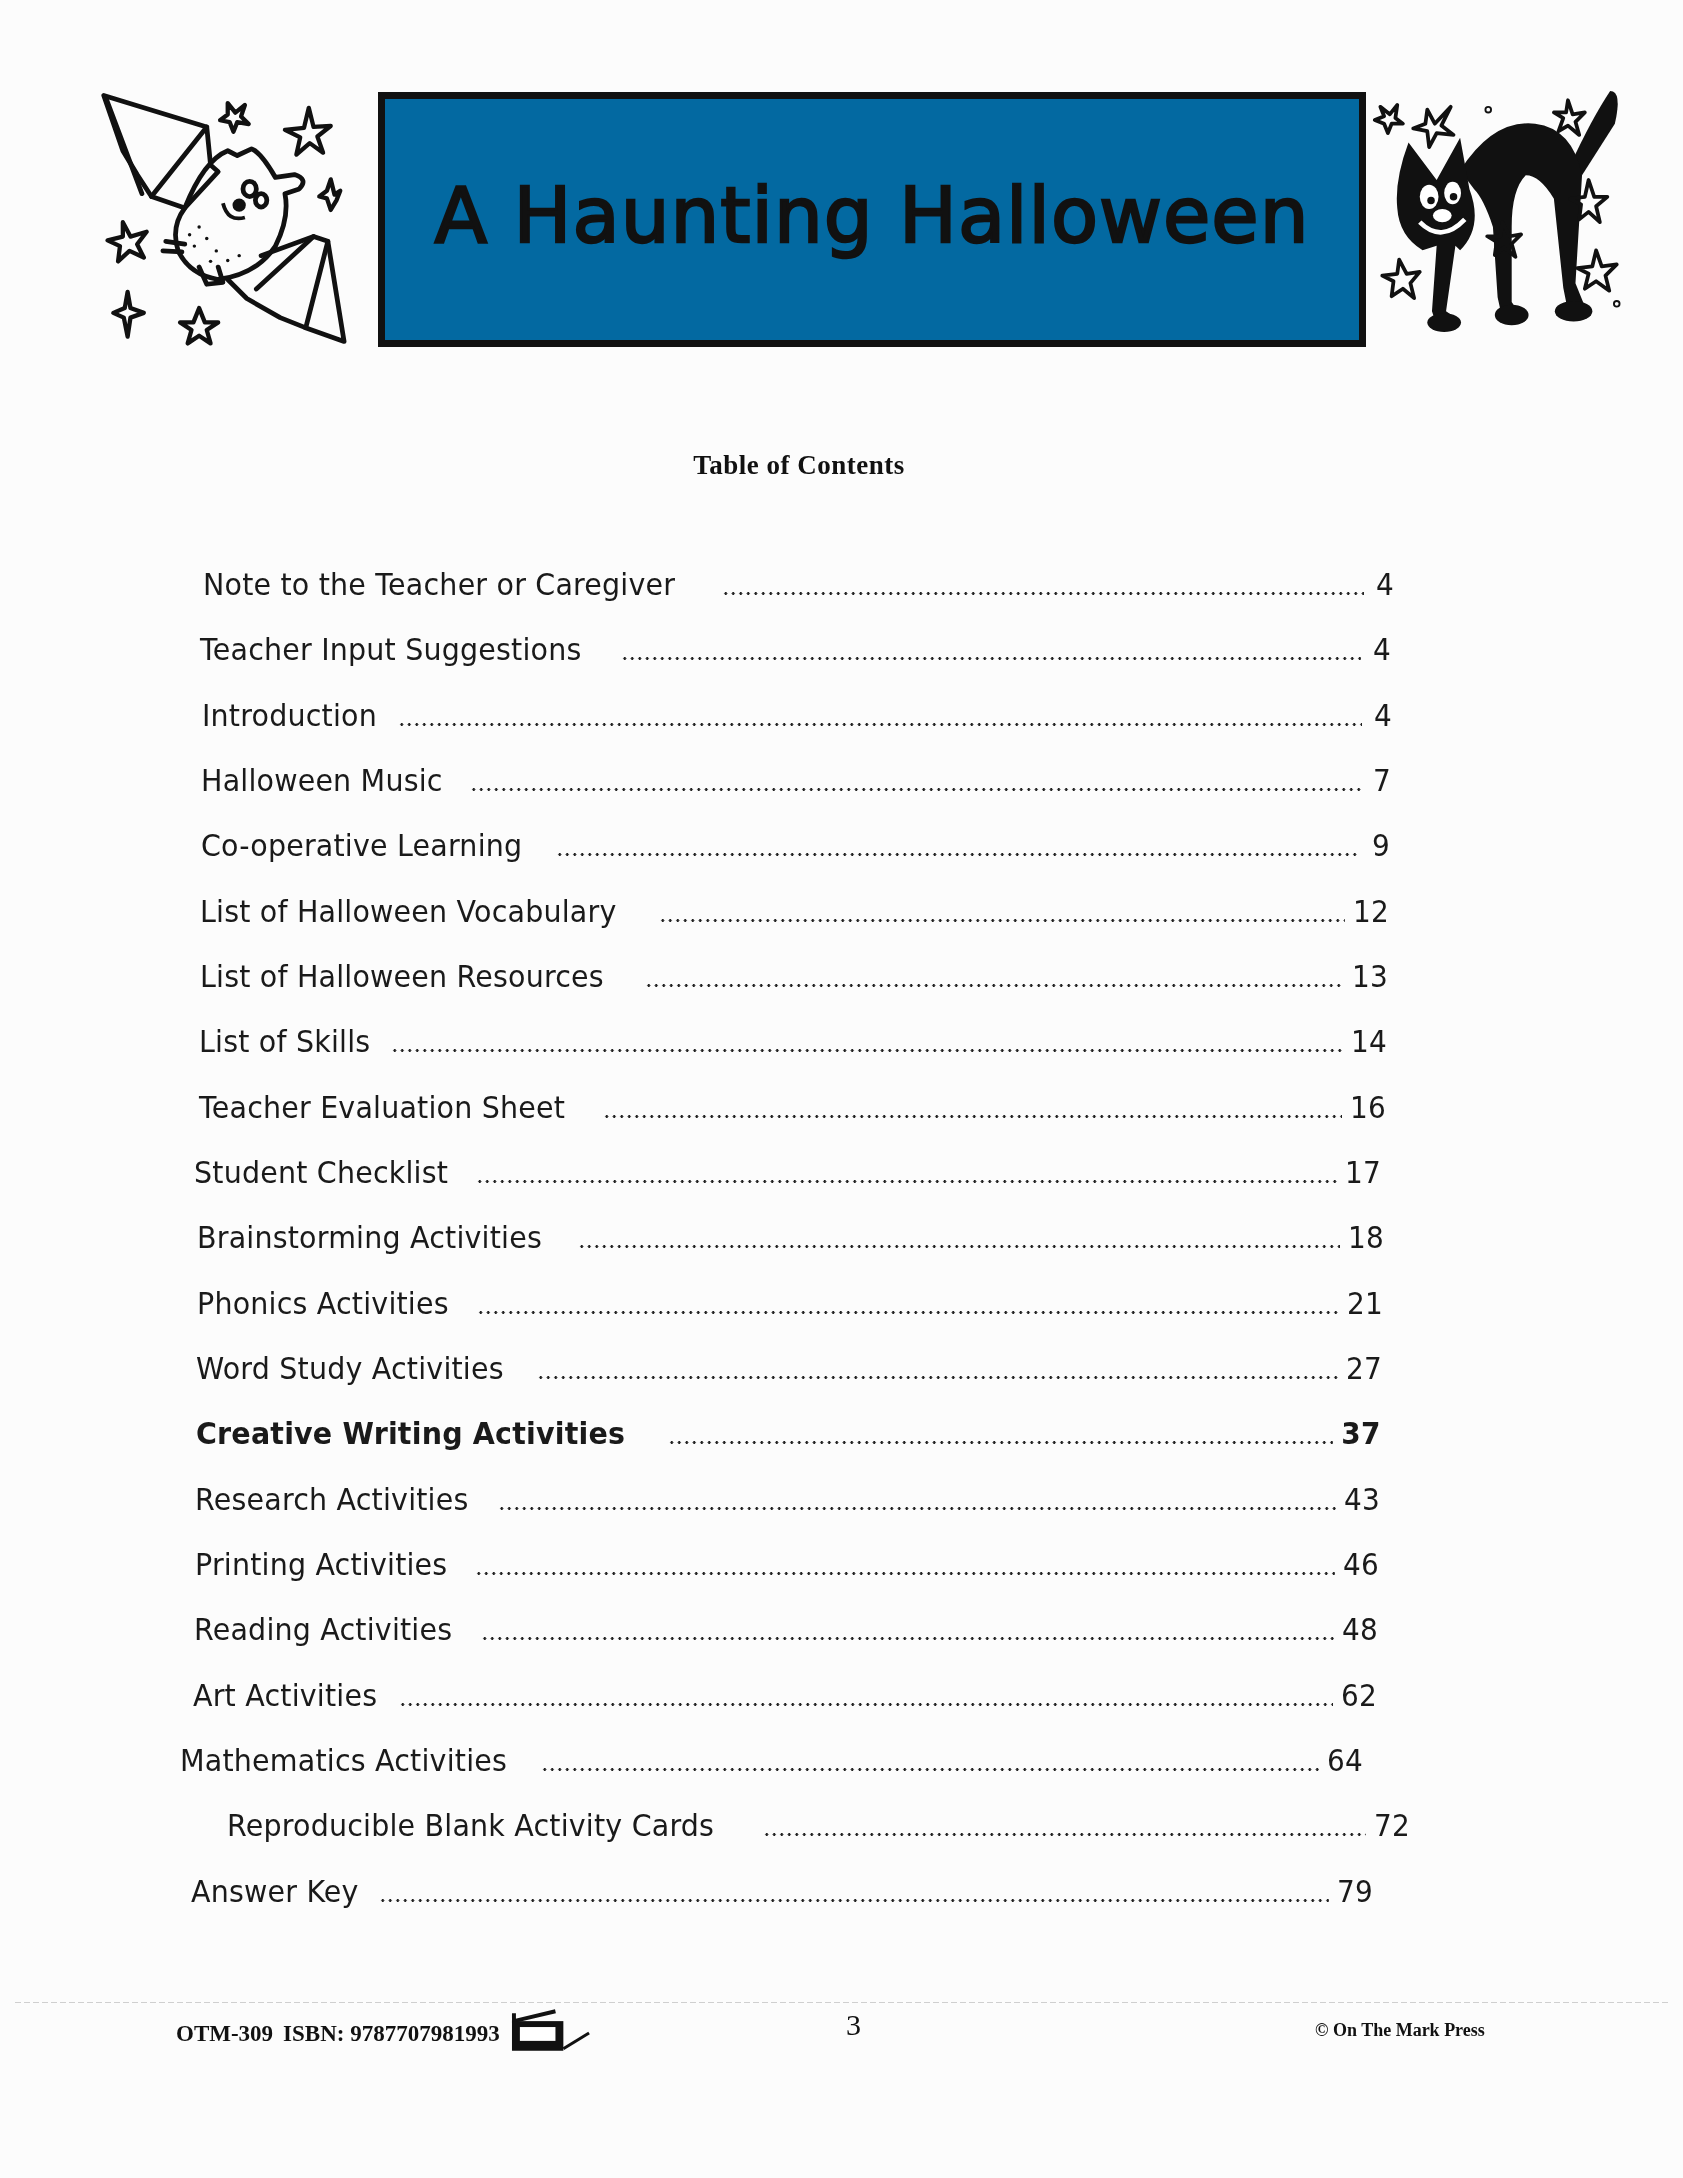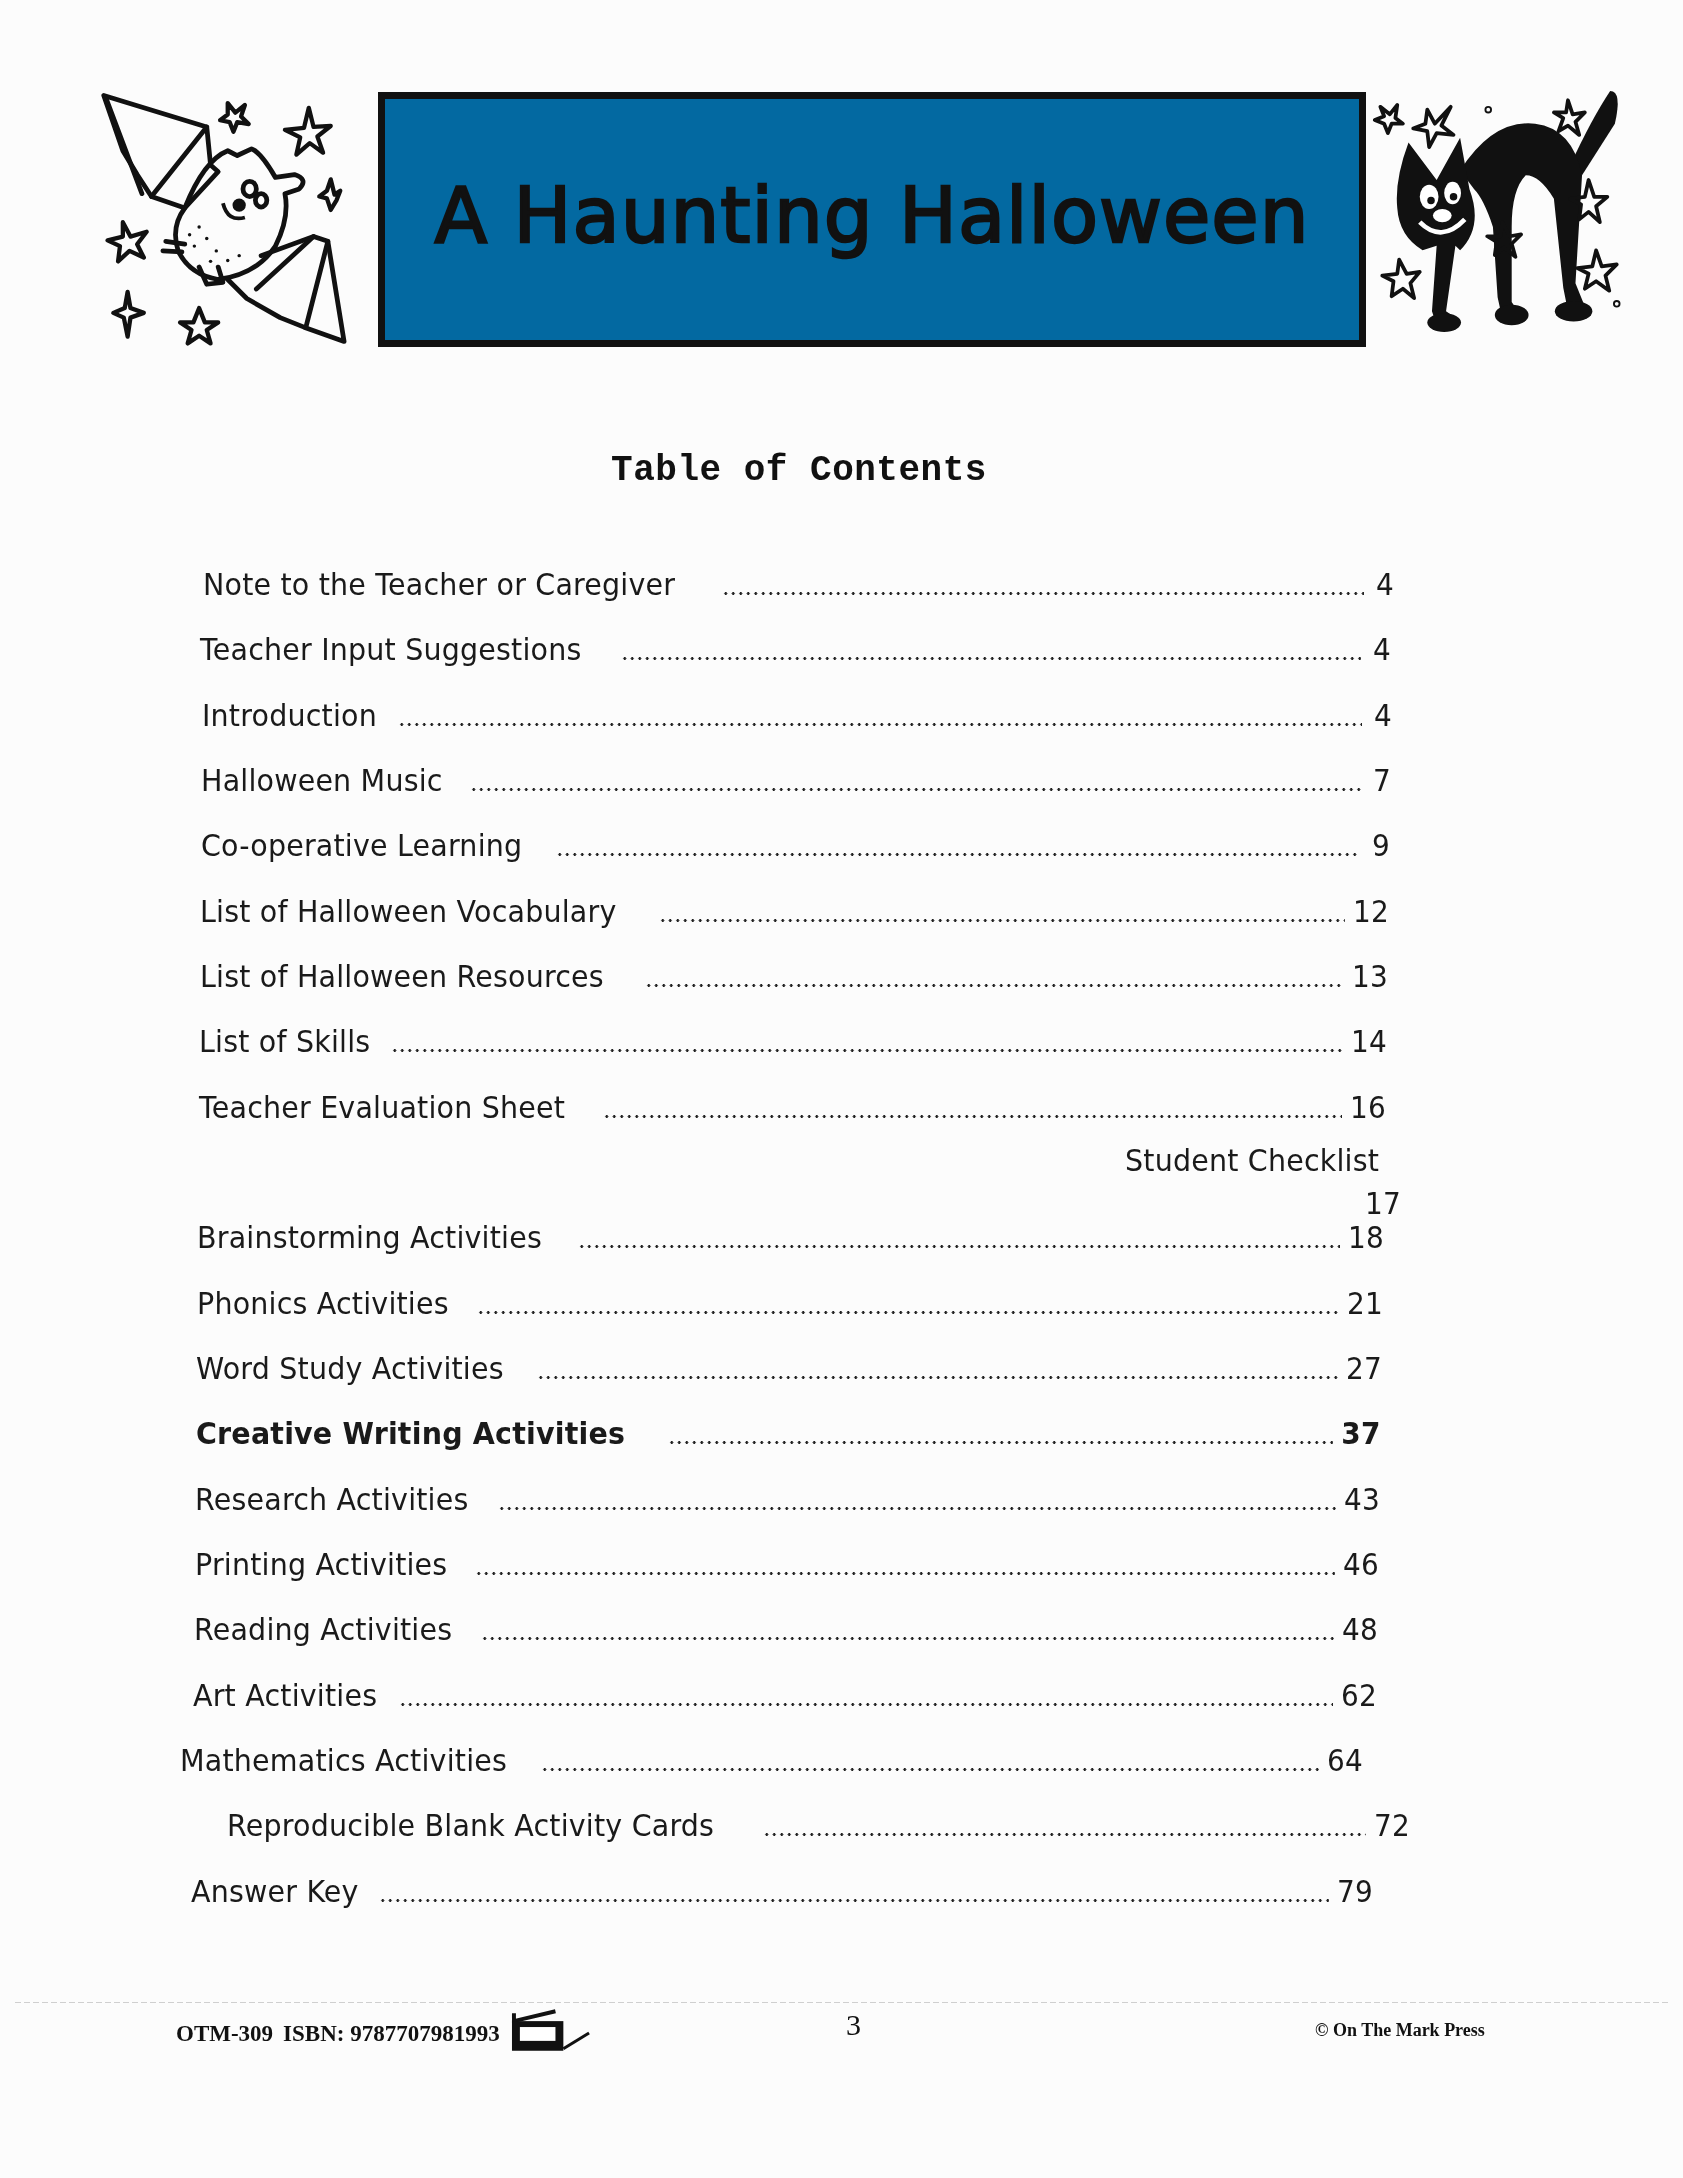--- a/index.html
+++ b/index.html
@@ -16,21 +16,21 @@
     font-family: "DejaVu Sans", sans-serif; font-size: 77px; color: #111;
     letter-spacing: 1px; font-weight: normal;
     -webkit-text-stroke: 2.4px #111;
     margin-top: -8px;
   }
   .bat { position: absolute; left: 94px; top: 84px; width: 277px; height: 267px; }
   .cat { position: absolute; left: 1371px; top: 84px; width: 272px; height: 267px; }
 
   .toc-heading {
     position: absolute; left: 0; width: 1598px; top: 450px; text-align: center;
-    font-family: Liberation Mono, monospace; font-weight: bold; font-size: 36px; color: #111;
+    font-family: Liberation Serif, serif; font-weight: bold; font-size: 27px; color: #111;
     letter-spacing: 0.5px;
   }
 
   .toc-list { position: absolute; left: 0; top: 554px; width: 1683px; }
   .toc-row {
     position: absolute; height: 48px; display: flex; align-items: flex-end;
     font-family: "DejaVu Sans", sans-serif; font-size: 31px; color: #1a1a1a;
     font-weight: normal; letter-spacing: 0.2px;
   }
   .toc-label { white-space: nowrap; transform: scaleX(0.92); transform-origin: left bottom; }
@@ -178,21 +178,21 @@
     <div class="toc-row" style="left:199px; width:1188px; top:457px;">
       <span class="toc-label">List of Skills</span>
       <span class="toc-leader"></span>
       <span class="toc-page">14</span>
     </div>
     <div class="toc-row" style="left:199px; width:1187px; top:523px;">
       <span class="toc-label">Teacher Evaluation Sheet</span>
       <span class="toc-leader"></span>
       <span class="toc-page">16</span>
     </div>
-    <div class="toc-row" style="left:214px; width:1187px; top:588px;flex-direction:column;">
+    <div class="toc-row" style="left:194px; width:1187px; top:588px;">
       <span class="toc-label">Student Checklist</span>
       <span class="toc-leader"></span>
       <span class="toc-page">17</span>
     </div>
     <div class="toc-row" style="left:197px; width:1187px; top:653px;">
       <span class="toc-label">Brainstorming Activities</span>
       <span class="toc-leader"></span>
       <span class="toc-page">18</span>
     </div>
     <div class="toc-row" style="left:197px; width:1186px; top:719px;">

